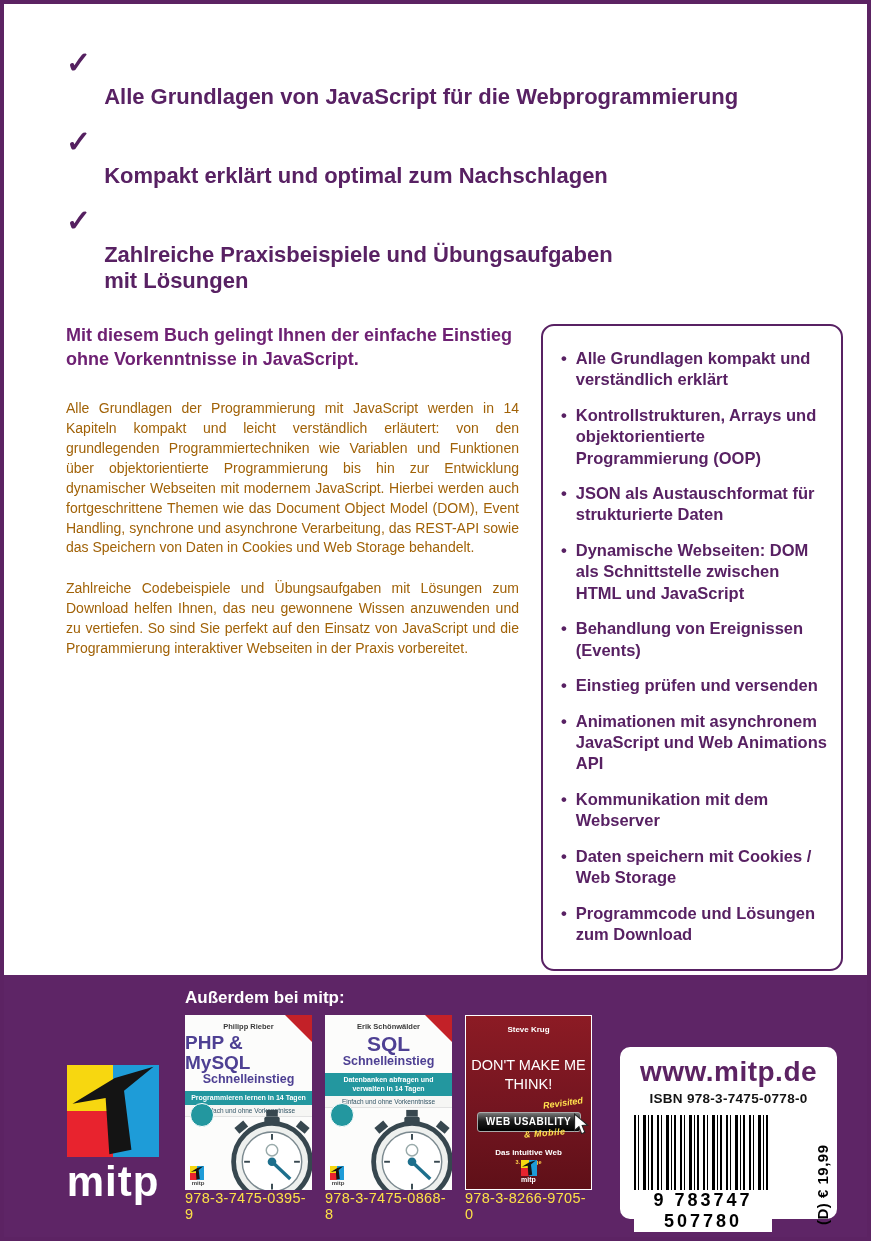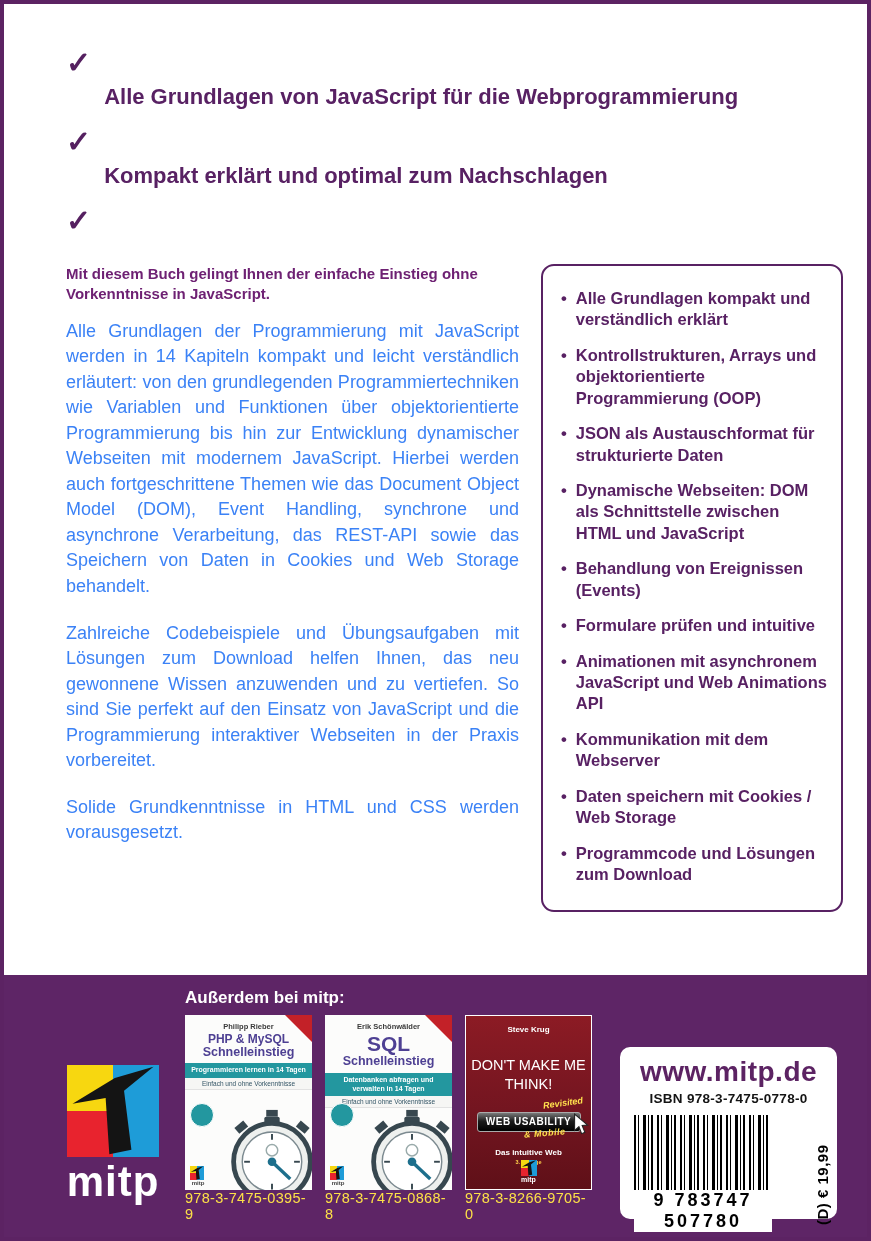--- a/index.html
+++ b/index.html
@@ -10,41 +10,41 @@
 
   
   .check-item { display:flex; align-items:flex-start; gap:13px; margin-bottom:19px; }
   .check-glyph { color:#552060; font-size:30px; font-weight:bold; line-height:26px; }
   .check-label { color:#582163; font-size:22px; font-weight:bold; line-height:1.18; padding-top:2px;margin-top:32px; }
   .check-label.narrow { max-width:520px; }
 
   
   .columns { display:flex; margin-top:30px; }
   .left-col { width:458px; }
-  .intro { color:#6e2173; font-size:15px; font-weight:bold; line-height:1.32; margin-bottom:15px; }
-  .para { color:#3b82f6; font-size:18px; line-height:1.42; text-align:justify; margin-bottom:21px; }
+  .intro { color:#6e2173; font-size:18px; font-weight:bold; line-height:1.32; margin-bottom:28px; }
+  .para { color:#a16207; font-size:14px; line-height:1.42; text-align:justify; margin-bottom:21px; }
 
   .feature-box { margin-left:22px; width:305px; border:2px solid #582163; border-radius:13px;
                  padding:22px 14px 10px 18px; align-self:flex-start; }
   .fb-item { display:flex; gap:9px; margin-bottom:14px; color:#582163; font-size:16.5px;
              font-weight:bold; line-height:1.3; }
   .fb-dot { line-height:1.3; }
 
   
   .band { position:relative; height:262px; background:#5e2566; }
   .band-heading { position:absolute; left:181px; top:13px; color:#fff; font-size:17px; font-weight:bold;text-align:right; }
 
   .covers { position:absolute; left:181px; top:40px; display:flex; gap:13px; }
   .cover-wrap { width:127px; }
   .cover-isbn { color:#fde047; font-size:14.5px; letter-spacing:.3px; }
 
   .cv { position:relative; width:127px; height:175px; background:#fcfcfb; overflow:hidden;
         display:flex; flex-direction:column; align-items:center; padding-top:7px; }
   .cv-author { font-size:7.5px; color:#3a3a3a; font-weight:bold; }
-  .cv-title { color:#4e4093; font-weight:bold; font-size:12px; line-height:1.05; margin-top:2px; }
+  .cv-title { color:#4e4093; font-weight:bold; font-size:19px; line-height:1.05; margin-top:2px; }
   .cv-title.big { font-size:21px; }
   .cv-sub { color:#4e4093; font-weight:bold; font-size:12.5px; line-height:1.1; }
   .cv-band { background:#23979f; color:#fff; width:100%; text-align:center; font-size:7px;
              font-weight:bold; padding:3px 2px; margin-top:4px; line-height:1.25; }
   .cv-tag { width:100%; text-align:center; font-size:6.5px; color:#356; padding:2px 0;
             border-bottom:1px solid #e2e2e2; background:#f6f6f4; }
   .ribbon { position:absolute; top:0; right:0; width:0; height:0;
             border-top:27px solid #c32128; border-left:27px solid transparent; }
   .badge { position:absolute; left:5px; top:88px; width:24px; height:24px; border-radius:50%;
            background:#23979f; border:1px solid #fff; }
@@ -112,29 +112,29 @@
       <div class="check-item">
         <span class="check-glyph">✓</span>
         <span class="check-label">Alle Grundlagen von JavaScript für die Webprogrammierung</span>
       </div>
       <div class="check-item">
         <span class="check-glyph">✓</span>
         <span class="check-label">Kompakt erklärt und optimal zum Nachschlagen</span>
       </div>
       <div class="check-item">
         <span class="check-glyph">✓</span>
+        <span class="check-label narrow">Zahlreiche Praxisbeispiele und Übungsaufgaben mit Lösungen</span>
       </div>
     </div>
 
     <div class="columns">
       <div class="left-col">
         <div class="intro">Mit diesem Buch gelingt Ihnen der einfache Einstieg ohne Vorkenntnisse in JavaScript.</div>
         <div class="para">Alle Grundlagen der Programmierung mit JavaScript werden in 14 Kapiteln kompakt und leicht verständlich erläutert: von den grundlegenden Programmiertechniken wie Variablen und Funktionen über objektorientierte Programmierung bis hin zur Entwicklung dynamischer Webseiten mit modernem JavaScript. Hierbei werden auch fortgeschrittene Themen wie das Document Object Model (DOM), Event Handling, synchrone und asynchrone Verarbeitung, das REST-API sowie das Speichern von Daten in Cookies und Web Storage behandelt.</div>
         <div class="para">Zahlreiche Codebeispiele und Übungsaufgaben mit Lösungen zum Download helfen Ihnen, das neu gewonnene Wissen anzuwenden und zu vertiefen. So sind Sie perfekt auf den Einsatz von JavaScript und die Programmierung interaktiver Webseiten in der Praxis vorbereitet.</div>
-        <div class="para">Solide Grundkenntnisse in HTML und CSS werden vorausgesetzt.</div>
       </div>
 
       <div class="feature-box">
         <div class="fb-item">
           <span class="fb-dot">•</span>
           <span>Alle Grundlagen kompakt und verständlich erklärt</span>
         </div>
         <div class="fb-item">
           <span class="fb-dot">•</span>
           <span>Kontrollstrukturen, Arrays und objektorientierte Programmierung (OOP)</span>
@@ -146,21 +146,21 @@
         <div class="fb-item">
           <span class="fb-dot">•</span>
           <span>Dynamische Webseiten: DOM als Schnittstelle zwischen HTML und JavaScript</span>
         </div>
         <div class="fb-item">
           <span class="fb-dot">•</span>
           <span>Behandlung von Ereignissen (Events)</span>
         </div>
         <div class="fb-item">
           <span class="fb-dot">•</span>
-          <span>Formulare prüfen und intuitive</span>
+          <span>Einstieg prüfen und versenden</span>
         </div>
         <div class="fb-item">
           <span class="fb-dot">•</span>
           <span>Animationen mit asynchronem JavaScript und Web Animations API</span>
         </div>
         <div class="fb-item">
           <span class="fb-dot">•</span>
           <span>Kommunikation mit dem Webserver</span>
         </div>
         <div class="fb-item">

